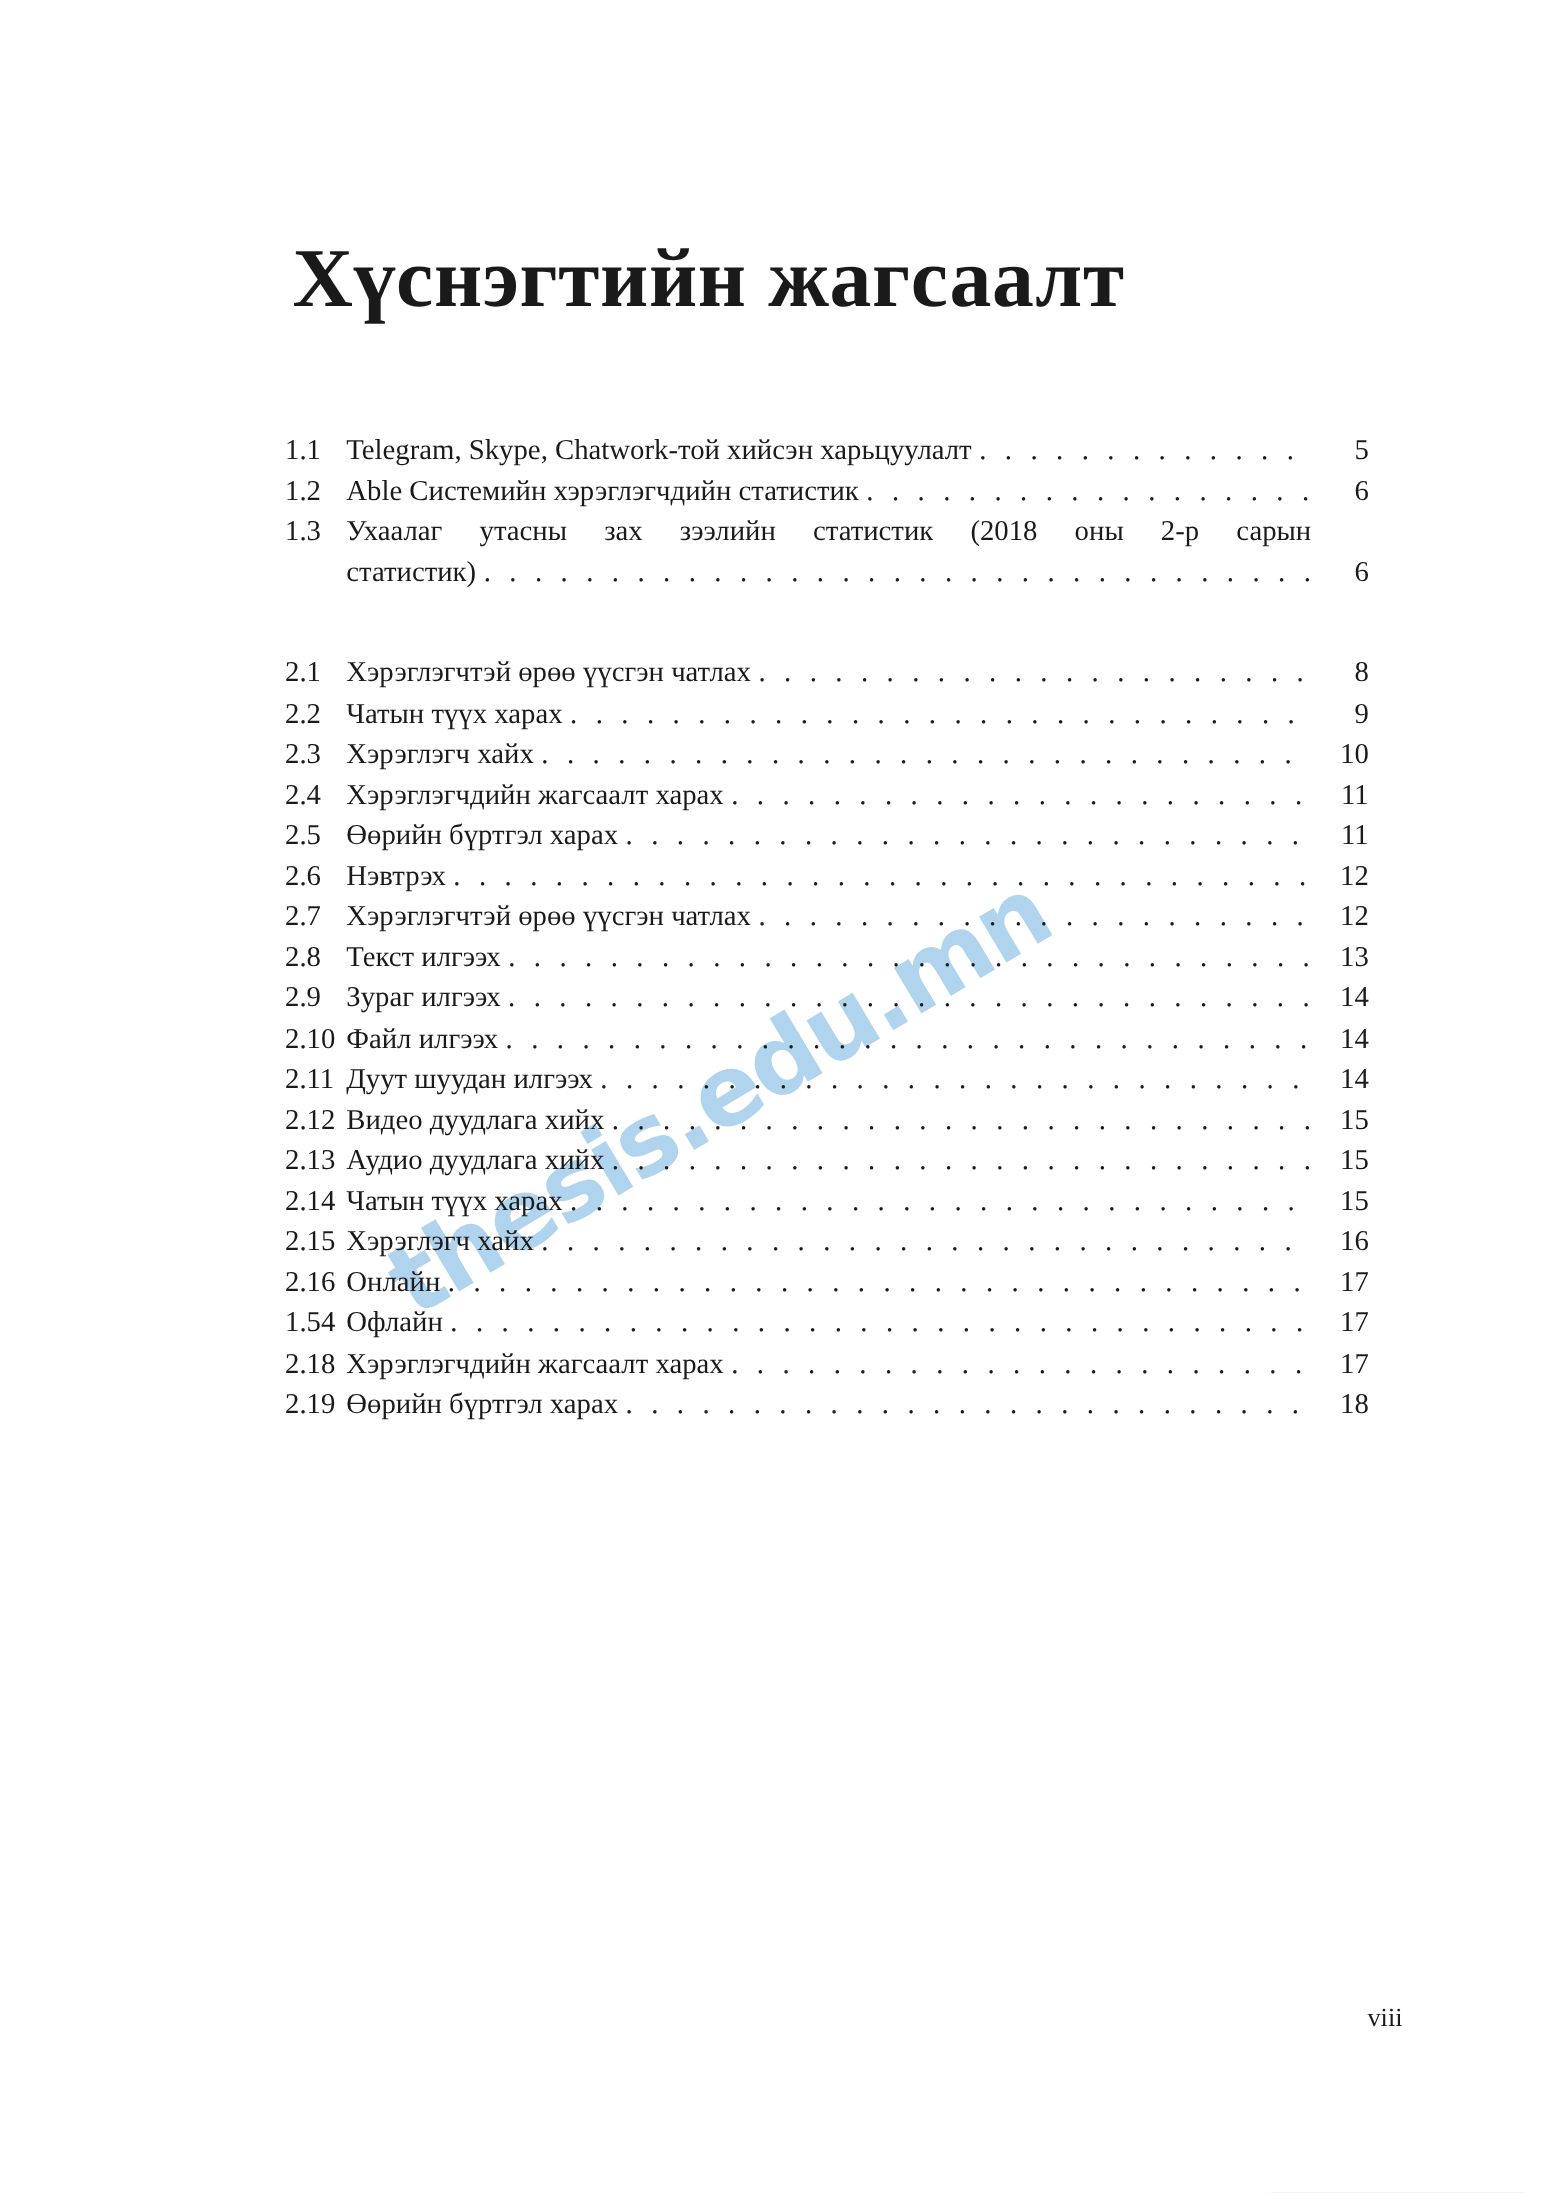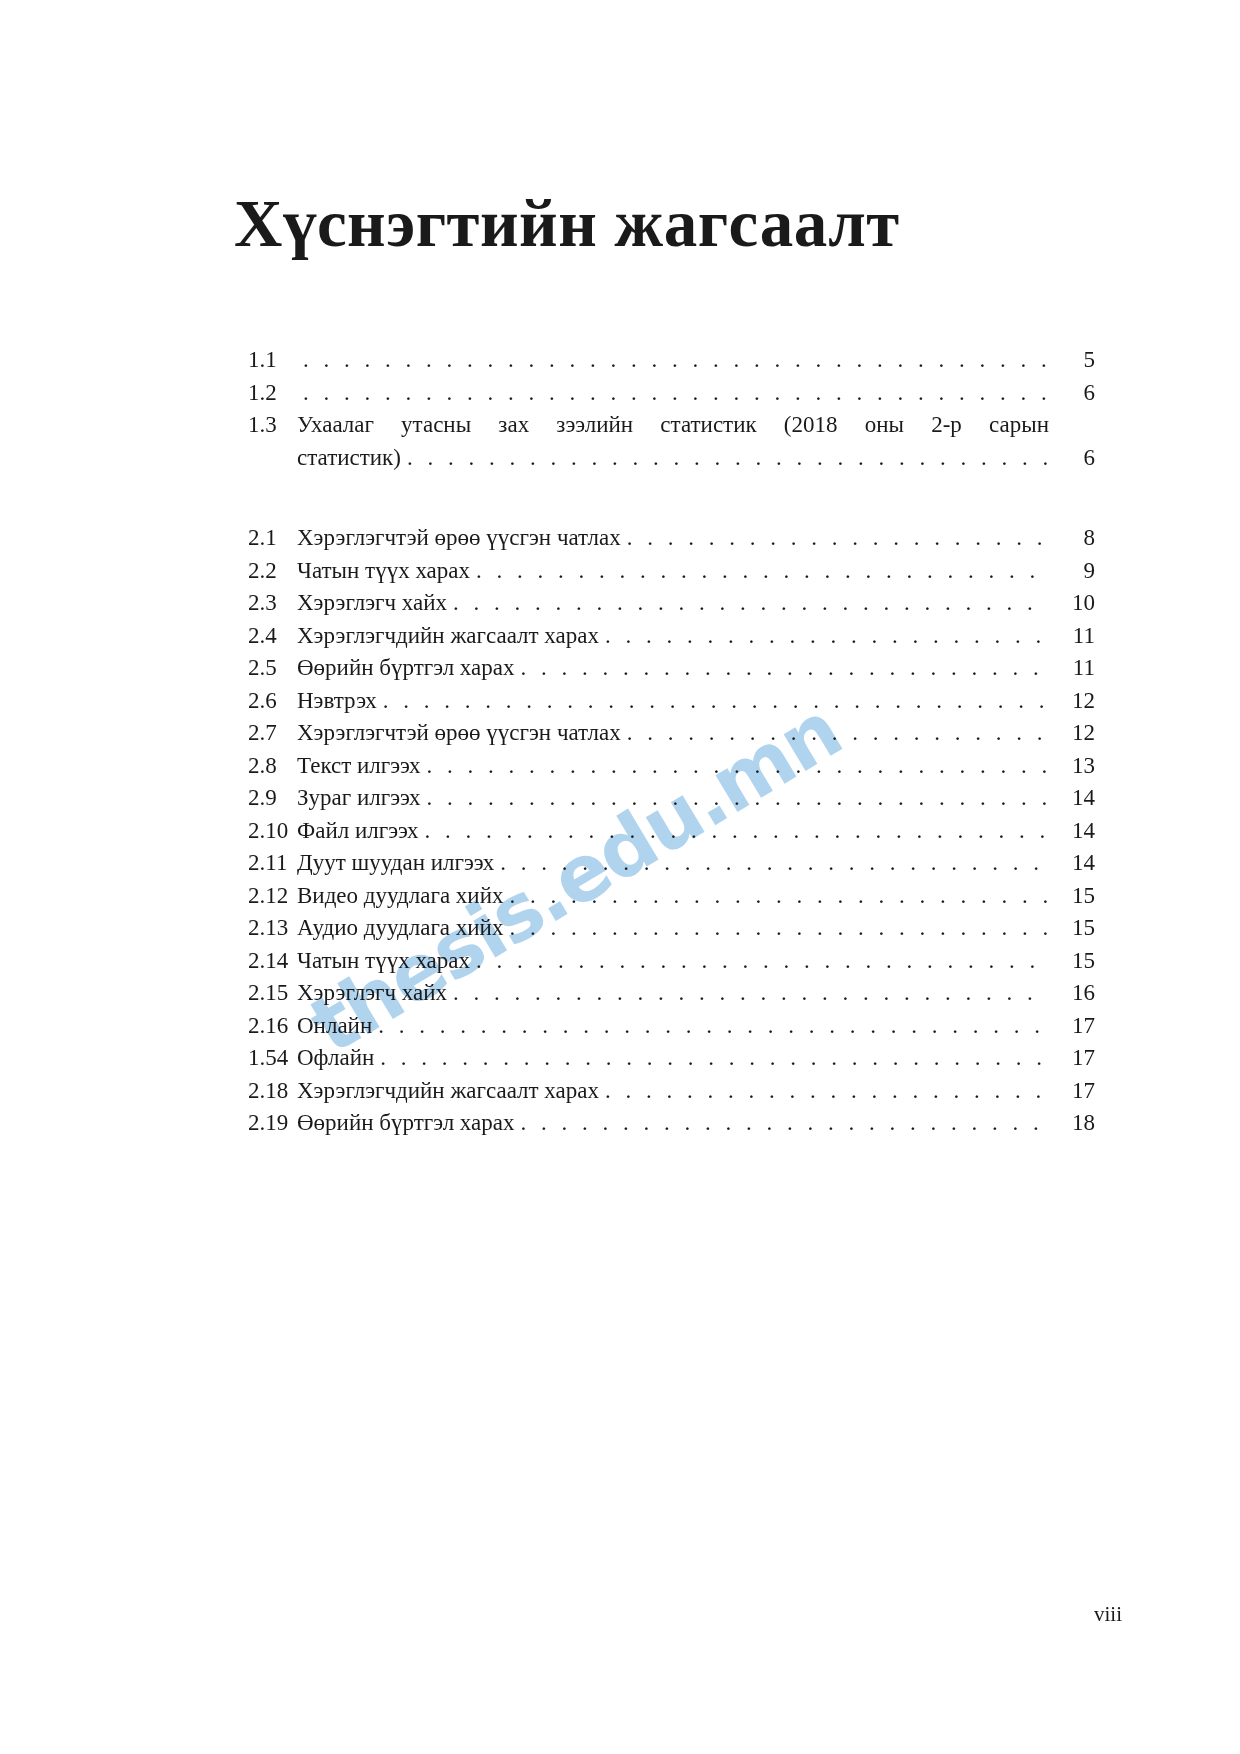--- a/index.html
+++ b/index.html
@@ -18,21 +18,21 @@
     line-height:1; white-space:nowrap; z-index:1;
   }
   .toc {
     position:absolute; left:210px; top:344px; width:885px; z-index:1;
   }
   .toc-group-2 { margin-top:48px; }
   .toc-row {
     display:flex; align-items:baseline;
     font-size:23px; line-height:32.5px;
   }
-  .toc-num { flex:none; margin-left:38px; width:49px; }
+  .toc-num { flex:none; margin-left:18px; width:49px; }
   .toc-label { flex:none; white-space:nowrap; }
   .toc-dots {
     flex:1 1 auto; overflow:hidden; white-space:nowrap;
     padding-left:6px; min-width:10px;
   }
   .toc-dots::after {
     content:". . . . . . . . . . . . . . . . . . . . . . . . . . . . . . . . . . . . . . . . . . . . . . . . . . . . . . . . . . . . . . . . . . . . . .";
     word-spacing:9px;
   }
   .toc-page { flex:none; width:46px; text-align:right; }
@@ -63,26 +63,28 @@
   <div class="watermark" style="color: rgb(168, 207, 237);">thesis.edu.mn</div>
 
   <h1 class="title">Хүснэгтийн жагсаалт</h1>
 
   <div class="toc">
 
     <div class="toc-group">
 
         <div class="toc-row" data-variant="normal">
           <span class="toc-num">1.1</span>
+          <span class="toc-label">Telegram, Skype, Chatwork-той хийсэн харьцуулалт</span>
           <span class="toc-dots"></span>
           <span class="toc-page">5</span>
         </div>
 
         <div class="toc-row" data-variant="normal">
           <span class="toc-num">1.2</span>
+          <span class="toc-label">Able Системийн хэрэглэгчдийн статистик</span>
           <span class="toc-dots"></span>
           <span class="toc-page">6</span>
         </div>
 
         <div class="toc-row" data-variant="wrap-first">
           <span class="toc-num">1.3</span>
           <span class="toc-label">Ухаалаг утасны зах зээлийн статистик (2018 оны 2-р сарын</span>
 
           <span class="toc-page"></span>
         </div>

